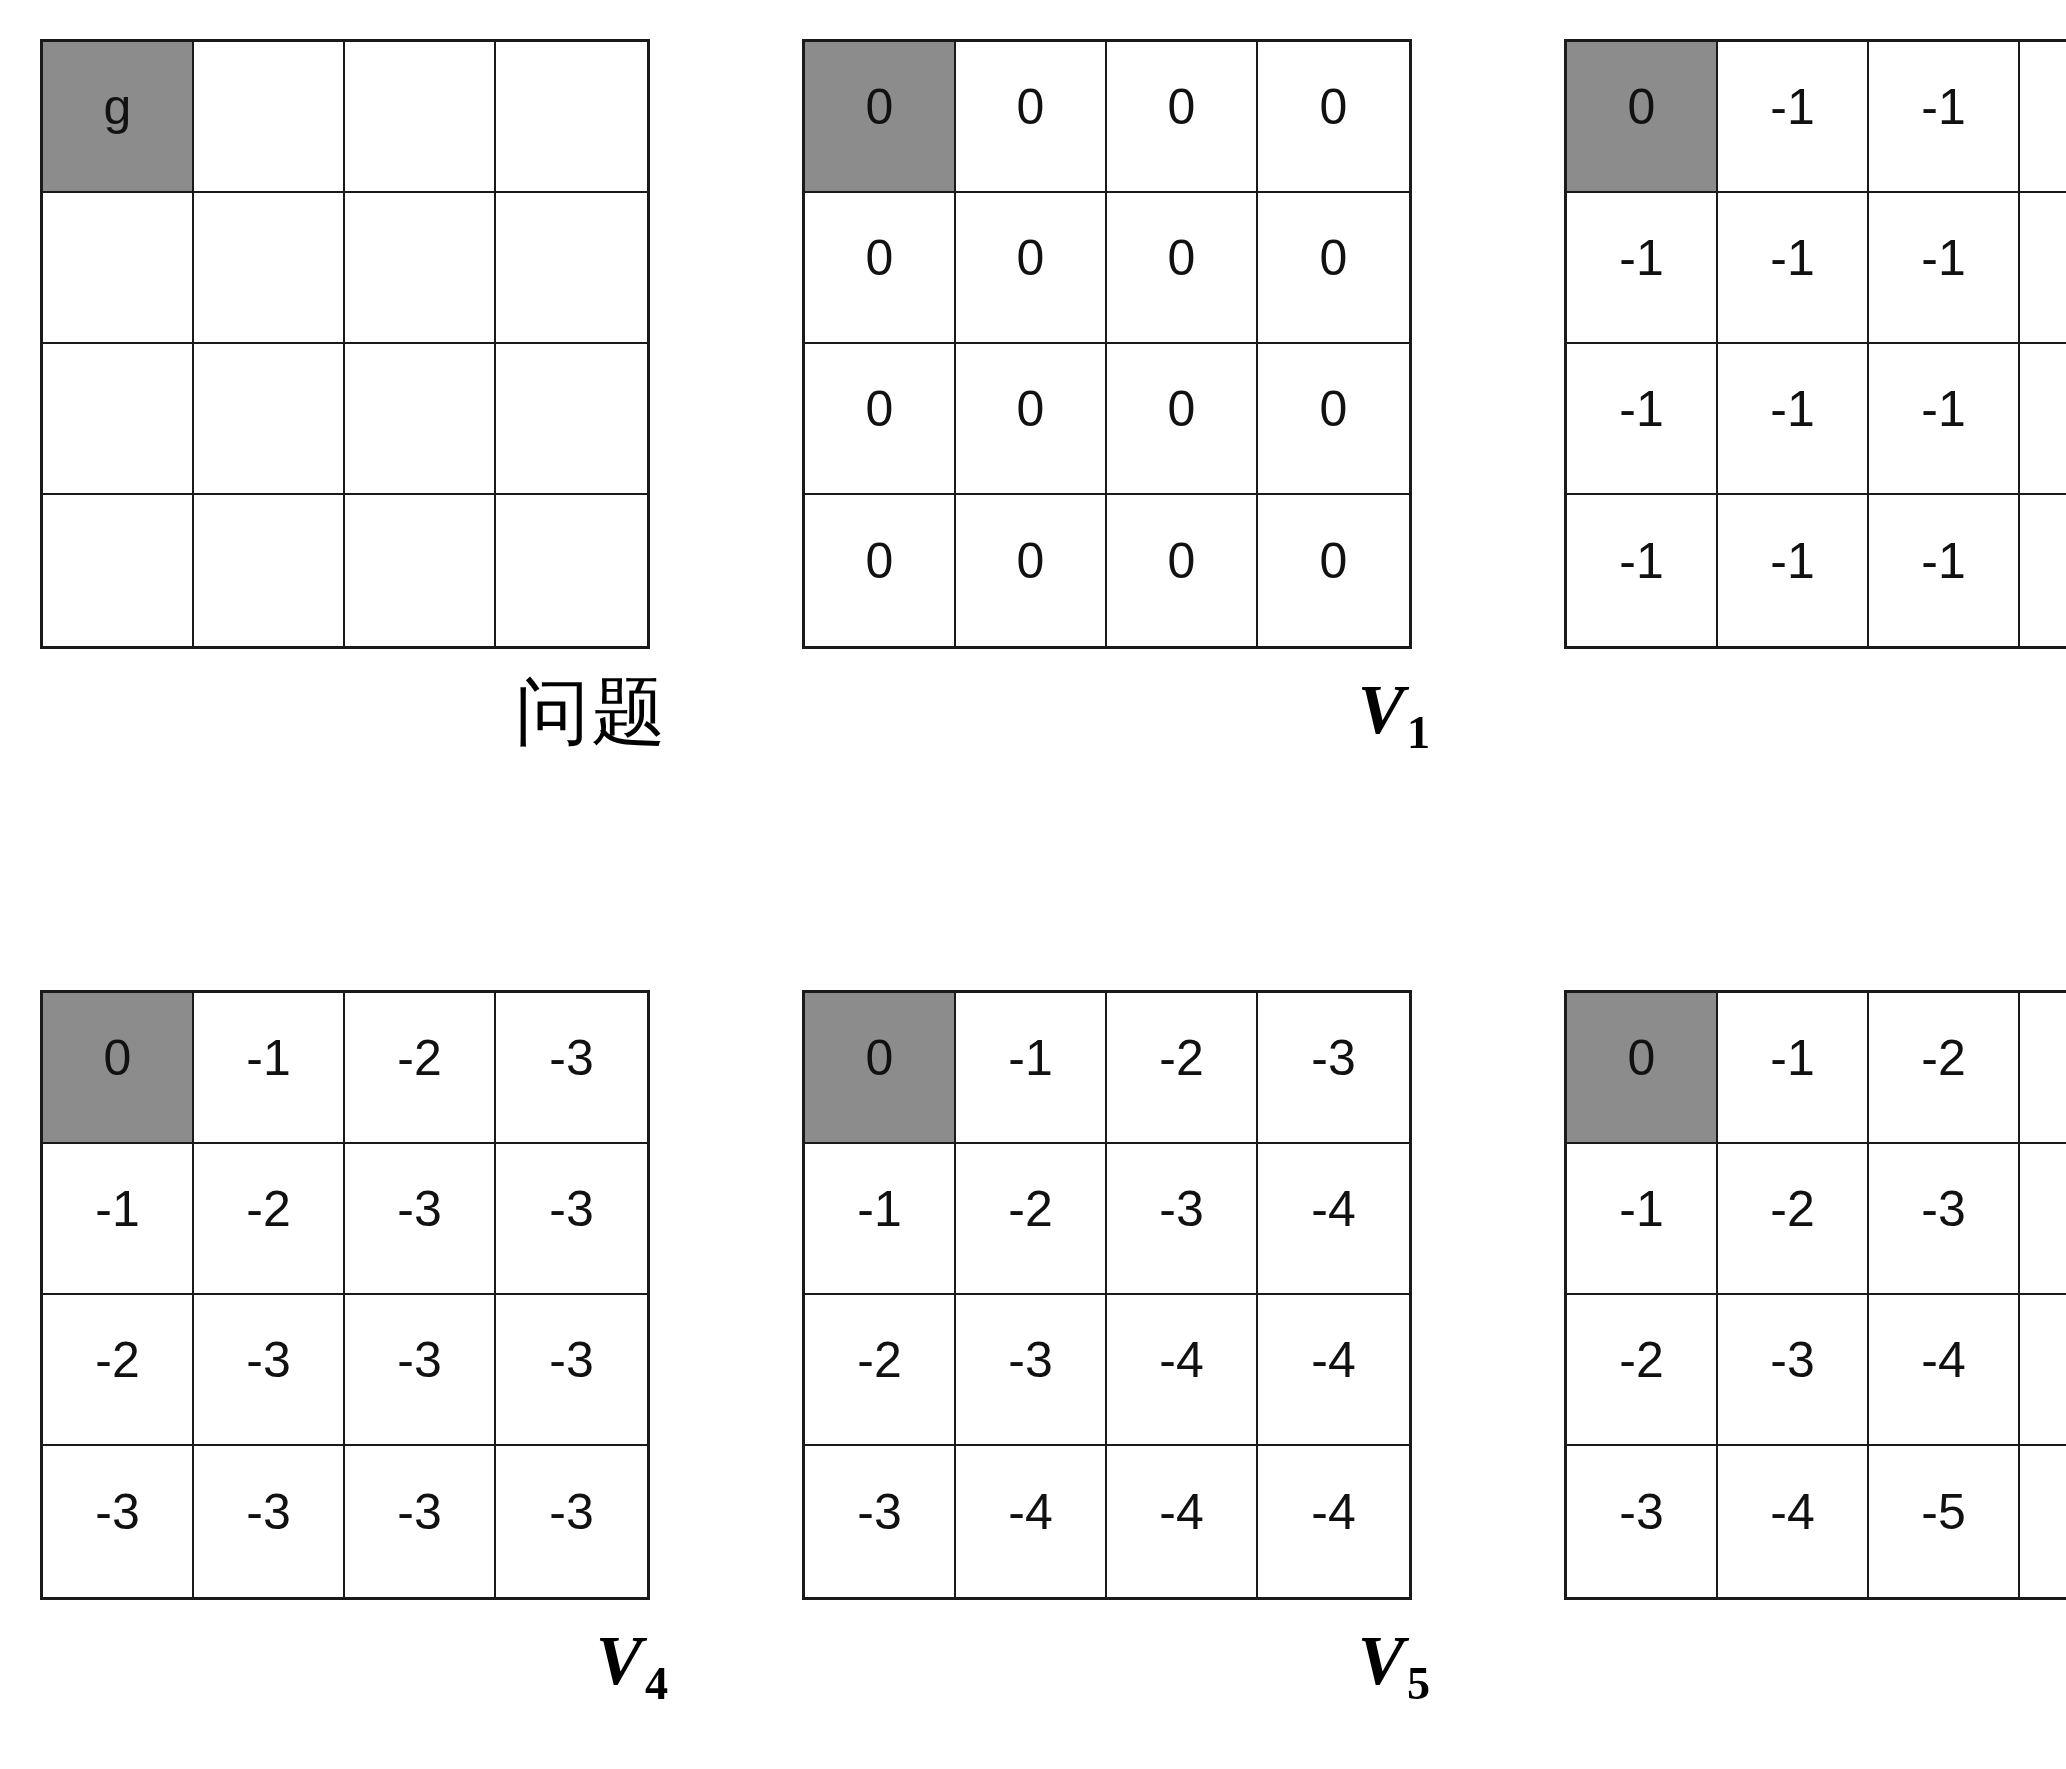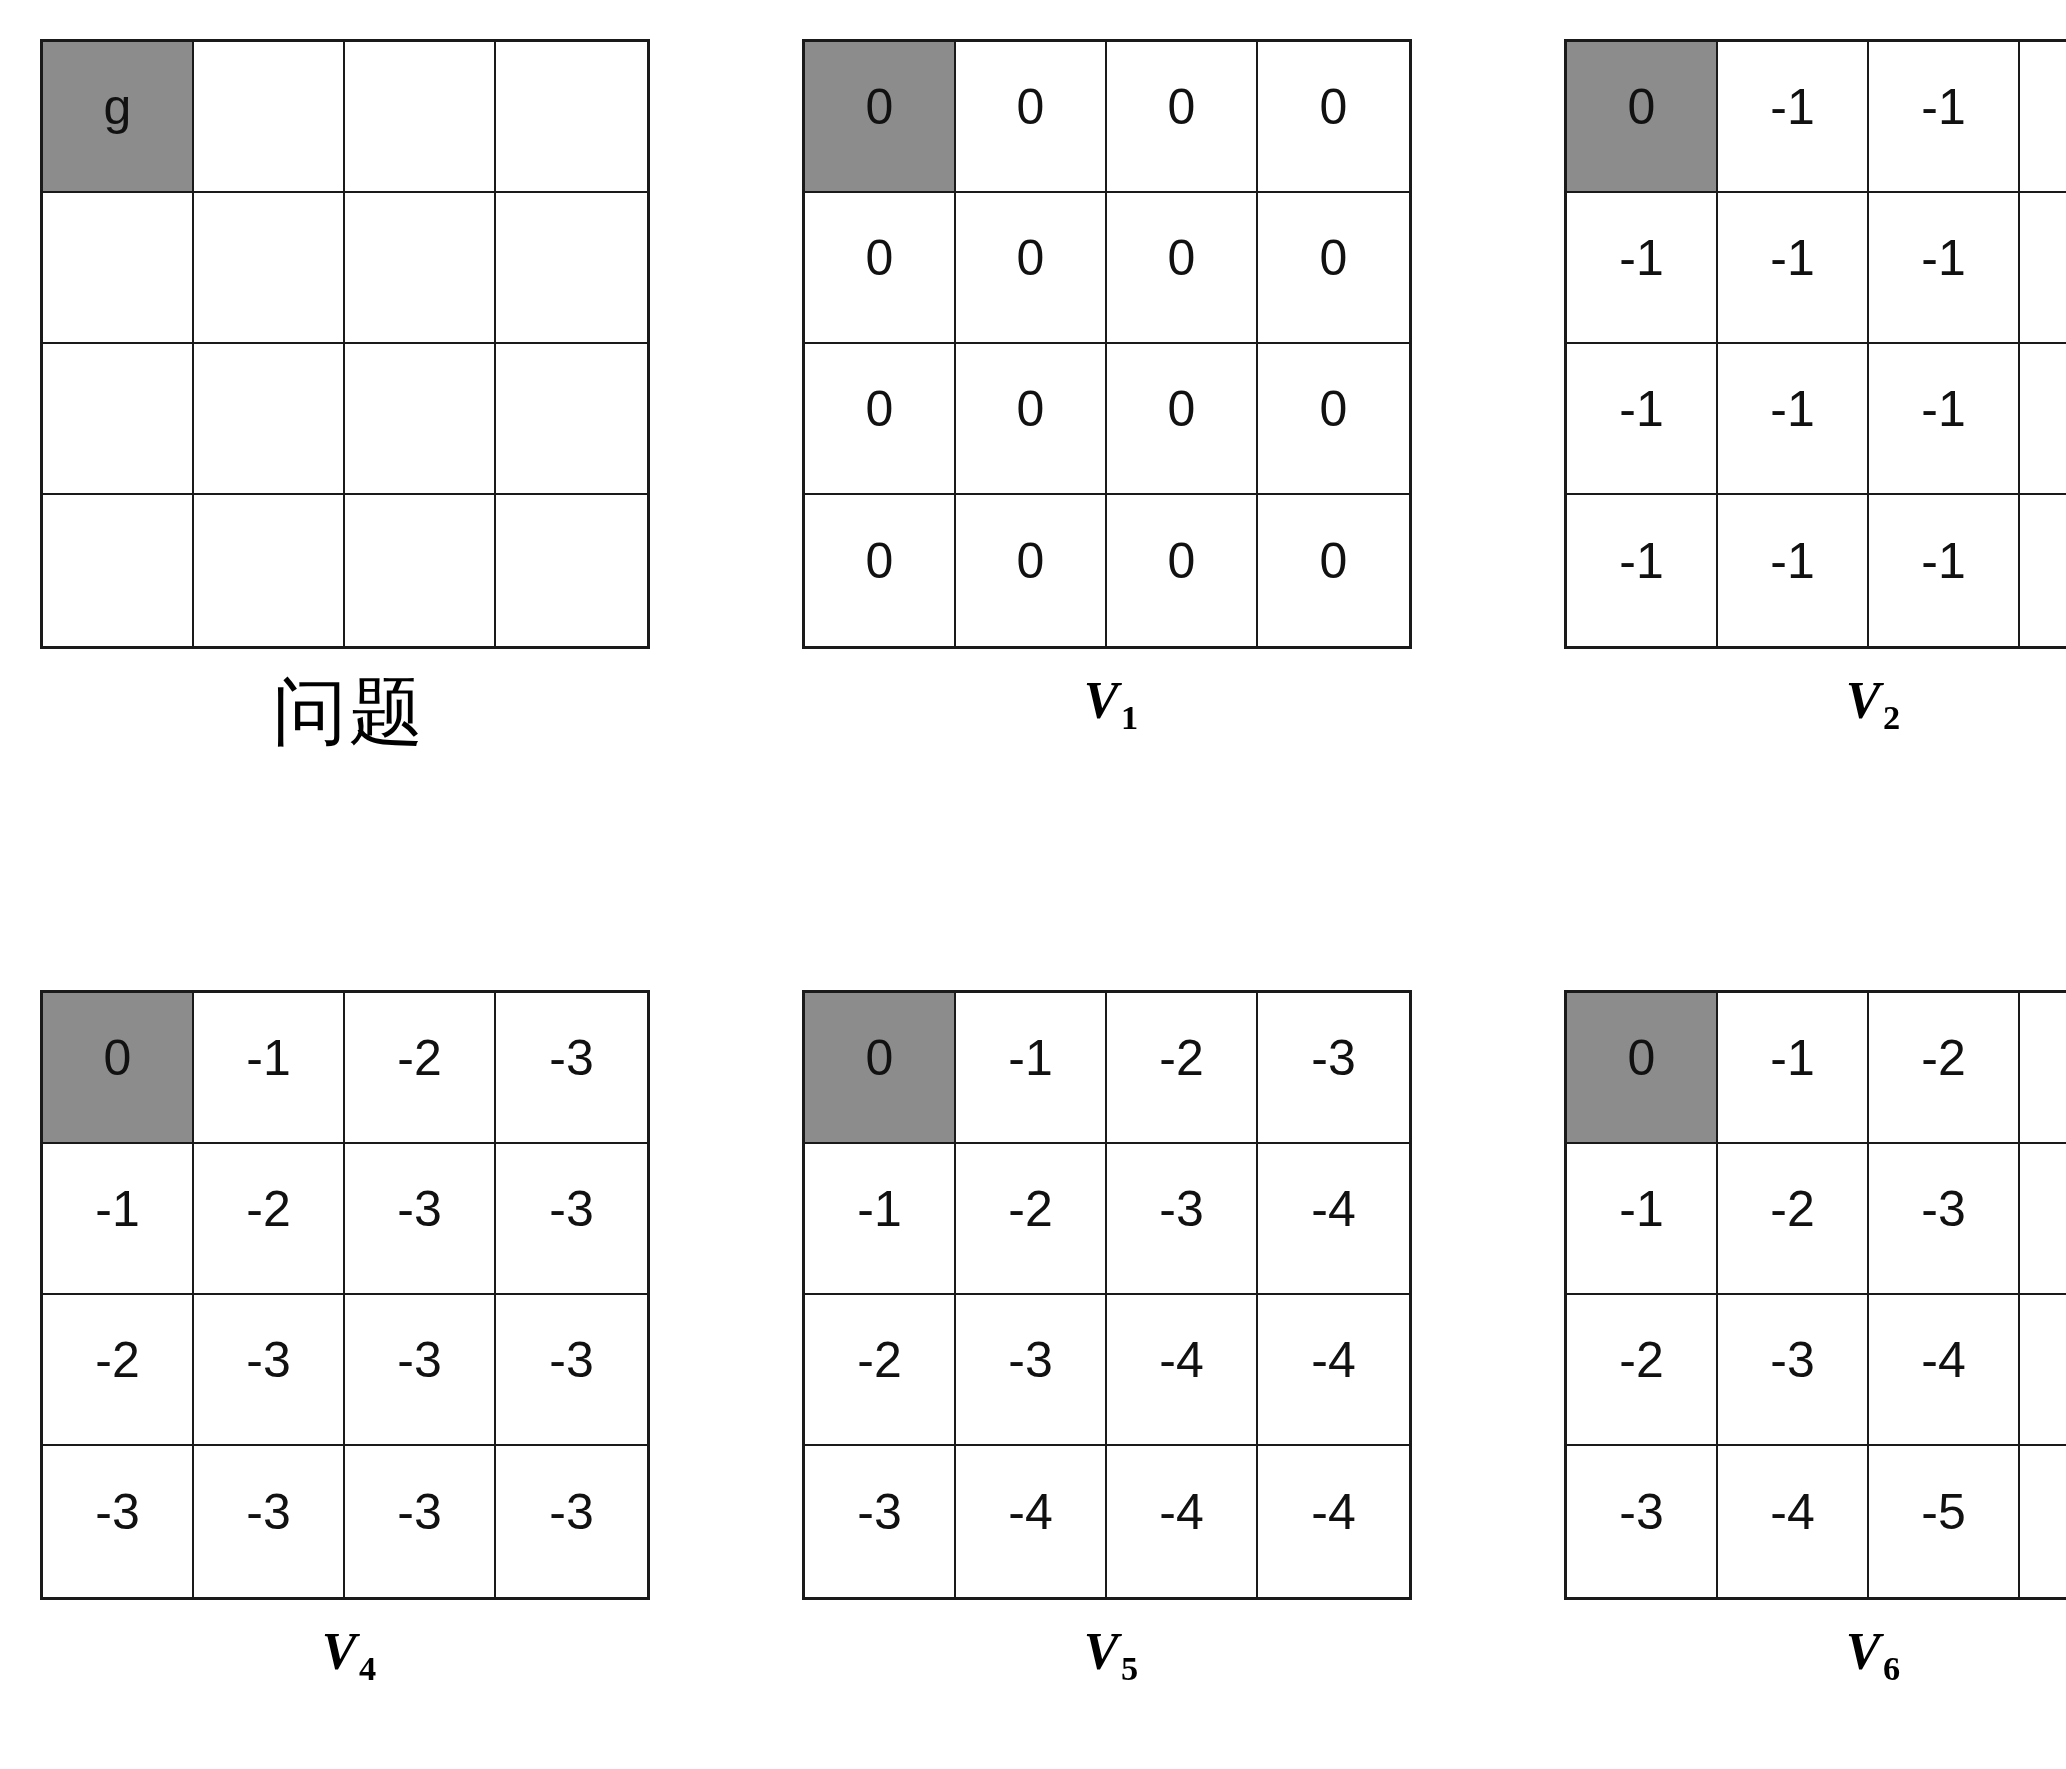--- a/index.html
+++ b/index.html
@@ -50,38 +50,38 @@
   }
   .cell:nth-child(4n) { border-right: none; }
   .cell:nth-child(n+13) { border-bottom: none; }
 
   .cell.start {
     background: #8c8c8c;
   }
 
   .caption {
     position: absolute;
-    left: 4px;
+    left: 18px;
     width: 610px;
     top: 636px;
-    text-align: center;
+    text-align: right;
     color: #000000;
     line-height: 1;
   }
 
   .caption-cjk {
     font-family: "Liberation Serif", "DejaVu Serif", serif;
     font-size: 74px;
     font-weight: 400;
     letter-spacing: 2.5px;
   }
 
   .caption-math {
     font-family: "Liberation Serif", "DejaVu Serif", serif;
-    font-size: 52px;
+    font-size: 70px;
     font-weight: 700;
     font-style: italic;
     white-space: nowrap;
   }
   .caption-math .sub {
     font-size: 0.66em;
     font-style: normal;
     font-weight: 700;
     vertical-align: sub;
     margin-left: 2.5px;

